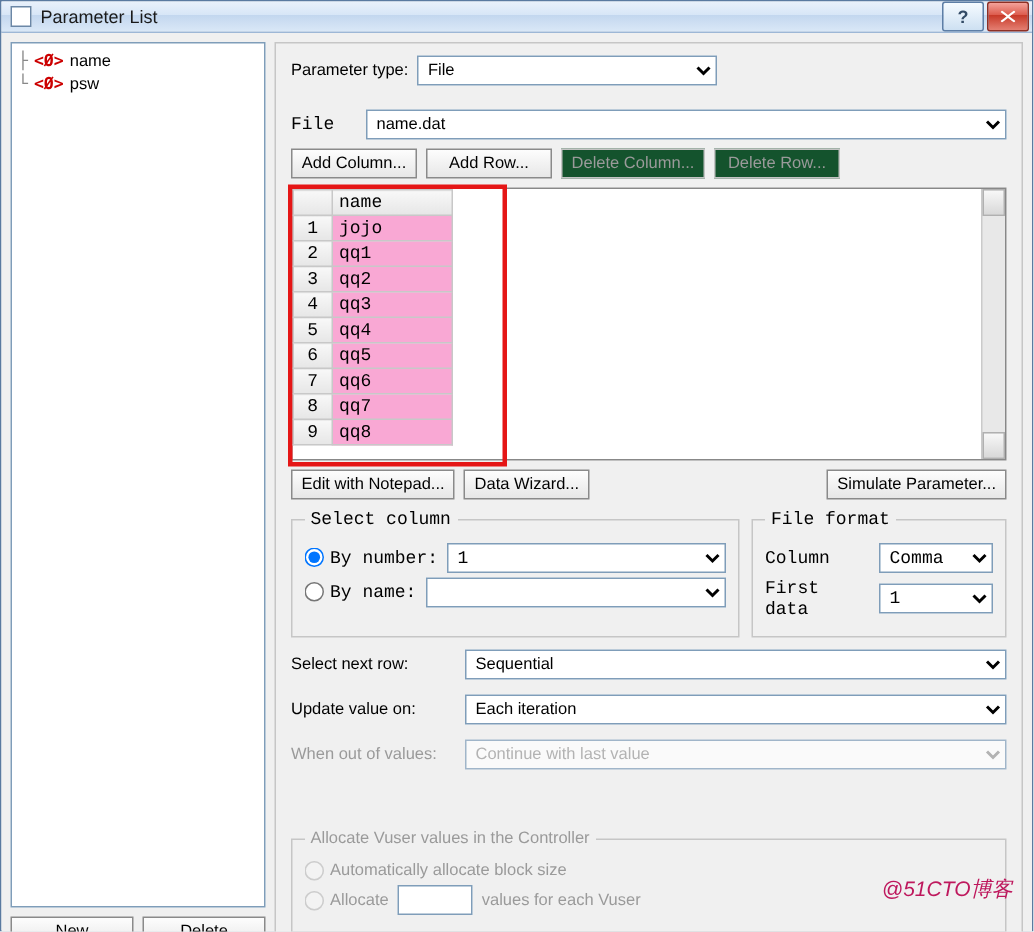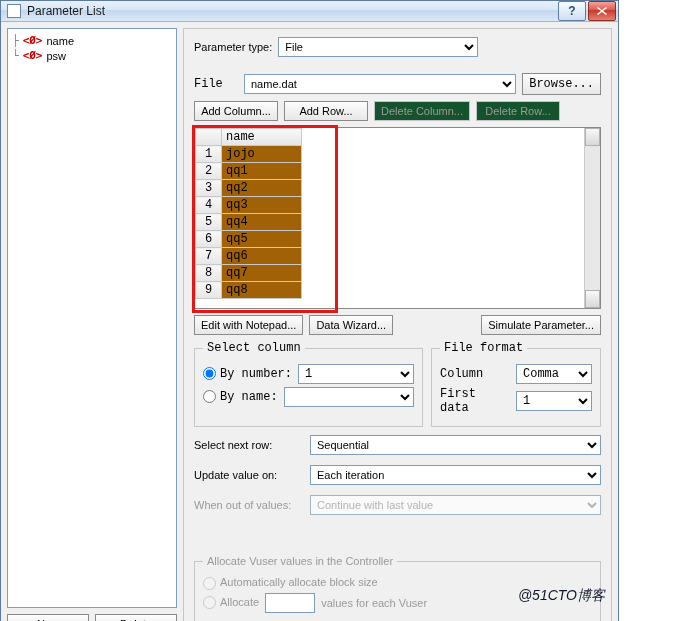--- a/index.html
+++ b/index.html
@@ -6,21 +6,21 @@
   body {
     margin: 0;
     font-family: Tahoma, "Microsoft Sans Serif", sans-serif;
     font-size: 11px;
     background: #fff;
     width: 689px;
     height: 621px;
     overflow: hidden;
   }
   .win {
-    width: 619px;
+    width: 689px;
     height: 621px;
     border: 1px solid #5a7aa0;
     display: flex;
     flex-direction: column;
   }
   .titlebar {
     height: 28px;
     background: linear-gradient(#e9f1fb, #d7e6f7 45%, #c3d7ef 46%, #dae8f7);
     border-bottom: 1px solid #9db7d6;
     display: flex;
@@ -133,21 +133,21 @@
     pointer-events: none;
   }
   .gridarea { flex: 1; overflow: hidden; position: relative; }
   table.grid {
     border-collapse: collapse;
     font-family: "Courier New", monospace;
     font-size: 12px;
   }
   table.grid th, table.grid td {
     border: 1px solid #c8c8c8;
-    background: #a16207;
+    background: #f9a8d4;
     height: 17px;
     padding: 0 4px;
     text-align: left;
   }
   table.grid th {
     background: linear-gradient(#f8f8f8, #e6e6e6);
     font-weight: normal;
   }
   .rownum {
     background: linear-gradient(#f8f8f8, #e6e6e6) !important;
@@ -187,21 +187,21 @@
   .selectrow { display: flex; align-items: center; gap: 6px; margin: 2px 0; }
   .bottombar {
     display: flex;
     justify-content: flex-end;
     padding: 6px;
     background: #f0f0f0;
   }
   .watermark {
     position: absolute;
     right: 6px; bottom: 28px;
-    color: #0f172a;
+    color: #be185d;
     font-size: 14px;
     font-style: italic;
     pointer-events: none;
   }
   .spacer { flex: 1; }
 </style>
 </head>
 <body>
 
 <div class="win">
@@ -245,21 +245,20 @@
         <select class="combo" style="width:200px">
           <option>File</option>
         </select>
       </div>
 
       <div class="row" style="margin-top:10px">
         <span class="label mono" style="width:44px">File</span>
         <select class="combo mono" style="flex:1">
           <option>name.dat</option>
         </select>
-        <button class="btn mono">Browse...</button>
       </div>
 
       <div class="btnrow">
         <button class="btn" style="width:84px">Add Column...</button>
         <button class="btn" style="width:84px">Add Row...</button>
         <button class="btn disabled" style="width:96px">Delete Column...</button>
         <button class="btn disabled" style="width:84px">Delete Row...</button>
       </div>
 
       <div class="tablewrap">

